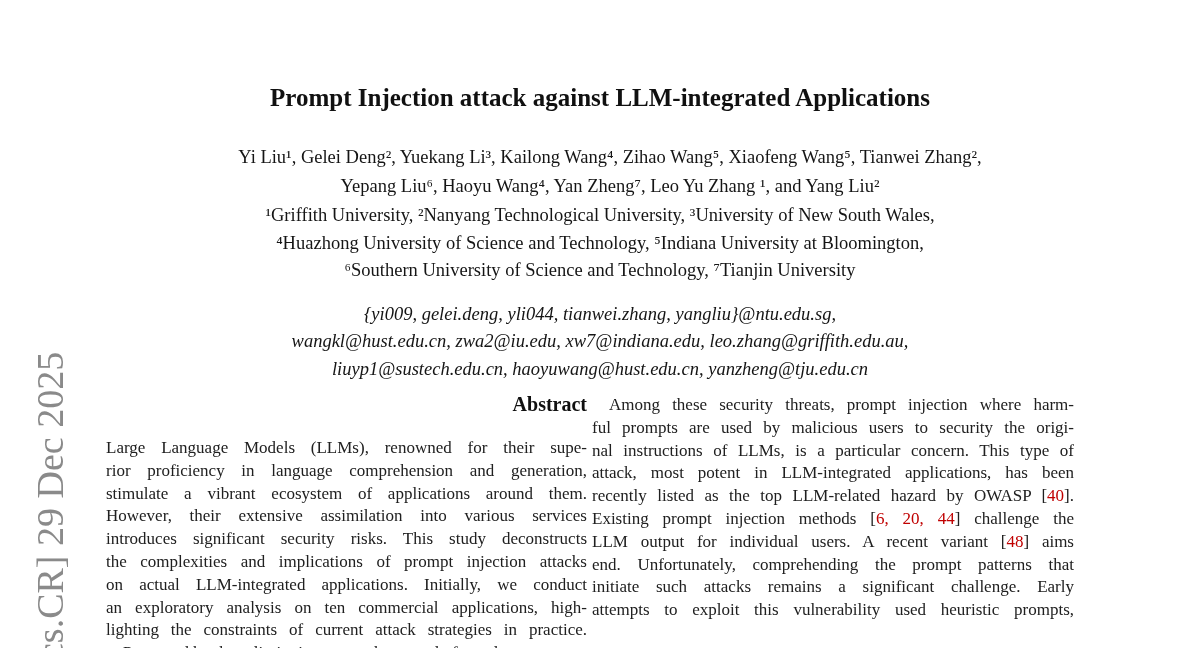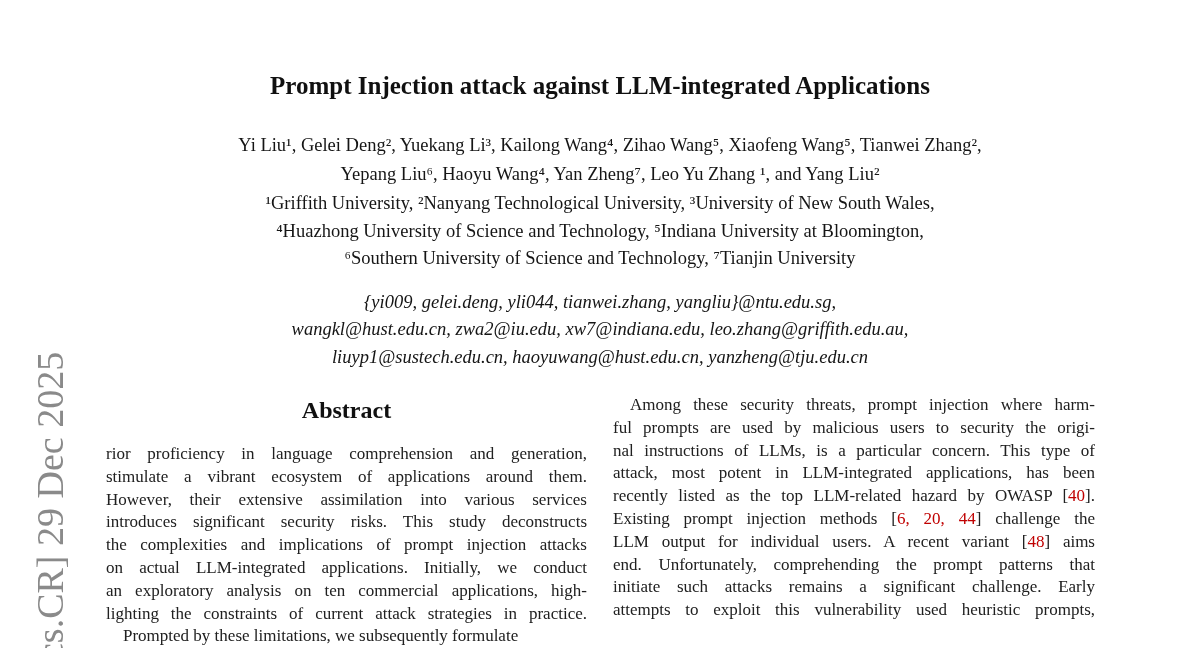--- a/index.html
+++ b/index.html
@@ -1,30 +1,30 @@
 <!DOCTYPE html>
 <html><head>
 <meta charset="utf-8">
 <style>
   html,body { margin:0; padding:0; background:#ffffff; }
   .page {
     position:relative; width:1200px; height:648px; overflow:hidden;
     background:#ffffff; color:#1c1c1c;
     font-family:"Liberation Serif","DejaVu Serif",serif;
   }
-  .header { position:absolute; left:0; top:0; width:1200px; text-align:center; }
+  .header { position:absolute; left:0; top:12px; width:1200px; text-align:center; }
   .title  { margin:72px 0 0 0; font-size:25px; line-height:28px; font-weight:bold; color:#101010; }
   .authors { margin-top:31px; font-size:18.5px; line-height:29px; color:#151515;padding-left:20px; }
   .affils  { margin-top:1px; font-size:18.5px; line-height:27.5px; color:#151515; }
   .emails  { margin-top:16px; font-size:18.5px; line-height:27.5px; font-style:italic; color:#151515; }
 
   .col { position:absolute; font-size:17px; line-height:22.8px; color:#202020; }
   .col-left  { left:106px; top:388px; width:481px; }
-  .col-right { left:613px; top:394px; width:482px;font-family:Liberation Serif, serif; }
-  .abstract-heading { font-size:24px; line-height:24px; font-weight:bold; text-align:center; margin:10px 0 21px 0; color:#101010; }
+  .col-right { left:592px; top:394px; width:482px;font-family:Liberation Serif, serif; }
+  .abstract-heading { font-size:20px; line-height:24px; font-weight:bold; text-align:right; margin:4px 0 21px 0; color:#101010; }
   .jline { text-align:justify; text-align-last:justify; }
   .indent { text-indent:17px; }
   .partial { text-indent:17px; text-align:left; }
   .cite { color:#c00000; }
 
   .arxiv-stamp {
     position:absolute; left:72px; bottom:-12px;
     transform-origin:0 100%; transform:rotate(-90deg);
     white-space:nowrap; font-size:38px; line-height:44px; color:#8a8a8a;
   }
@@ -49,20 +49,21 @@
     </div>
     <div class="emails">
       <div>{yi009, gelei.deng, yli044, tianwei.zhang, yangliu}@ntu.edu.sg,</div>
       <div>wangkl@hust.edu.cn, zwa2@iu.edu, xw7@indiana.edu, leo.zhang@griffith.edu.au,</div>
       <div>liuyp1@sustech.edu.cn, haoyuwang@hust.edu.cn, yanzheng@tju.edu.cn</div>
     </div>
   </div>
 
   <div class="col col-left">
     <h2 class="abstract-heading">Abstract</h2>
+    <div class="jline">Large Language Models (LLMs), renowned for their supe-</div>
     <div class="jline">rior proficiency in language comprehension and generation,</div>
     <div class="jline">stimulate a vibrant ecosystem of applications around them.</div>
     <div class="jline">However, their extensive assimilation into various services</div>
     <div class="jline">introduces significant security risks. This study deconstructs</div>
     <div class="jline">the complexities and implications of prompt injection attacks</div>
     <div class="jline">on actual LLM-integrated applications. Initially, we conduct</div>
     <div class="jline">an exploratory analysis on ten commercial applications, high-</div>
     <div class="jline">lighting the constraints of current attack strategies in practice.</div>
     <div class="partial">Prompted by these limitations, we subsequently formulate</div>
   </div>

